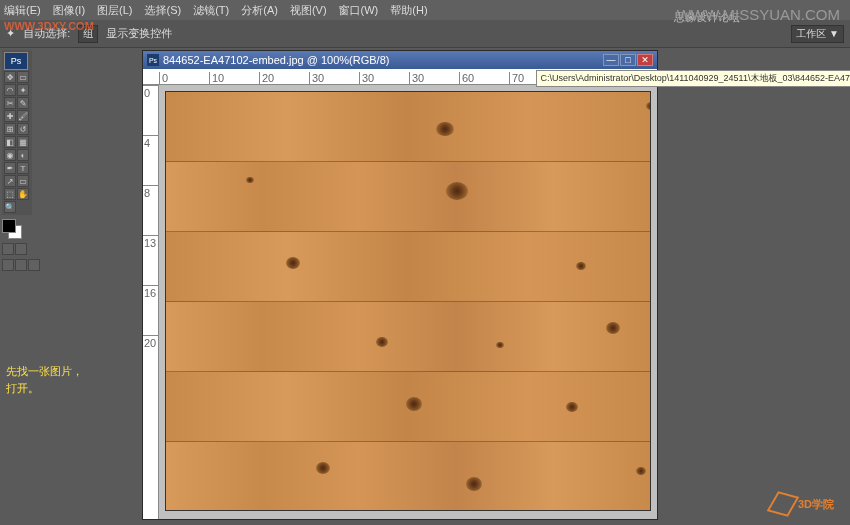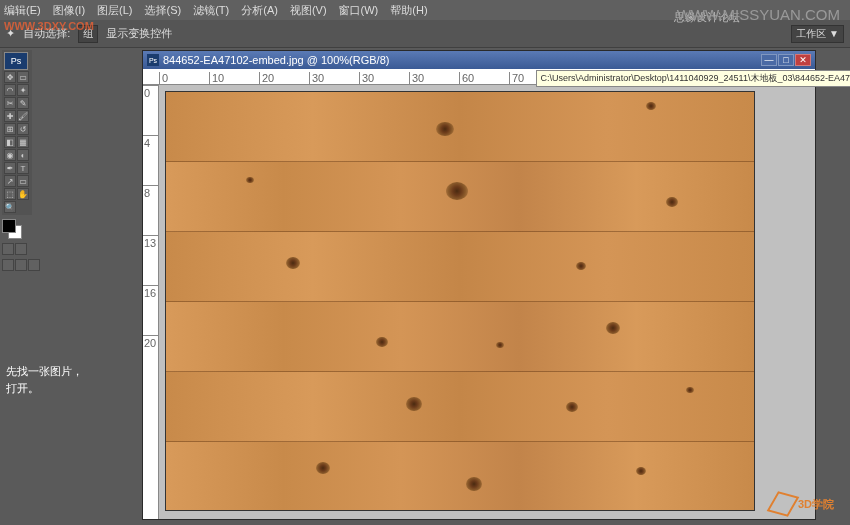--- a/index.html
+++ b/index.html
@@ -14,23 +14,23 @@
 .toolbox{width:30px;background:#535353;padding:2px;display:flex;flex-wrap:wrap;gap:1px;margin:2px}
 .toolbox .app-icon{width:24px;height:18px;background:#1a3c6e;color:#fff;font-size:9px;display:flex;align-items:center;justify-content:center;border:1px solid #888}
 .tool{width:12px;height:12px;background:#616161;border:1px solid #444;display:flex;align-items:center;justify-content:center;font-size:8px;color:#ccc}
 .swatches{width:26px;height:20px;margin:2px;position:relative}
 .sw-fg{width:14px;height:14px;background:#000;border:1px solid #888;position:absolute;top:0;left:0}
 .sw-bg{width:14px;height:14px;background:#fff;border:1px solid #888;position:absolute;top:6px;left:6px}
 .qm{display:flex;gap:1px;margin:2px}
 .qm div{width:12px;height:12px;background:#616161;border:1px solid #444}
 .sm{display:flex;gap:1px;margin:2px}
 .sm div{width:12px;height:12px;background:#616161;border:1px solid #444}
-.instruction{color:#ffffff;font-size:14px;line-height:1.5;padding:10px 6px;margin-top:80px}
+.instruction{color:#fde047;font-size:14px;line-height:1.5;padding:10px 6px;margin-top:80px}
 .canvas-wrap{flex:1;background:#5a5a5a;padding:2px;position:relative}
-.doc-win{width:674px;height:470px;background:#701a75;border:1px solid #2a2a2a;display:flex;flex-direction:column}
+.doc-win{width:516px;height:470px;background:#701a75;border:1px solid #2a2a2a;display:flex;flex-direction:column}
 .doc-title{height:18px;background:linear-gradient(#5a7ab5,#3a5a95);display:flex;align-items:center;padding:0 4px;color:#fff;font-size:10px}
 .doc-title-icon{width:12px;height:12px;background:#1a3c6e;color:#fff;font-size:7px;display:flex;align-items:center;justify-content:center;margin-right:4px}
 .win-btns{margin-left:auto;display:flex;gap:1px}
 .win-btn{width:16px;height:12px;display:flex;align-items:center;justify-content:center;font-size:9px;color:#fff;border:1px solid rgba(255,255,255,0.3)}
 .win-min{background:#4a6aa5}
 .win-max{background:#4a6aa5}
 .win-close{background:#c04040}
 .path-tip{position:absolute;top:22px;right:-60px;background:#ffffe0;border:1px solid #888;padding:1px 4px;font-size:9px;color:#333;z-index:10;white-space:nowrap}
 .ruler-h{height:16px;background:#fff;border-bottom:1px solid #888;display:flex;align-items:flex-end;padding-left:16px;font-size:8px;color:#666;overflow:hidden}
 .ruler-h span{width:50px;display:inline-block;border-left:1px solid #888;padding-left:2px;flex-shrink:0}

